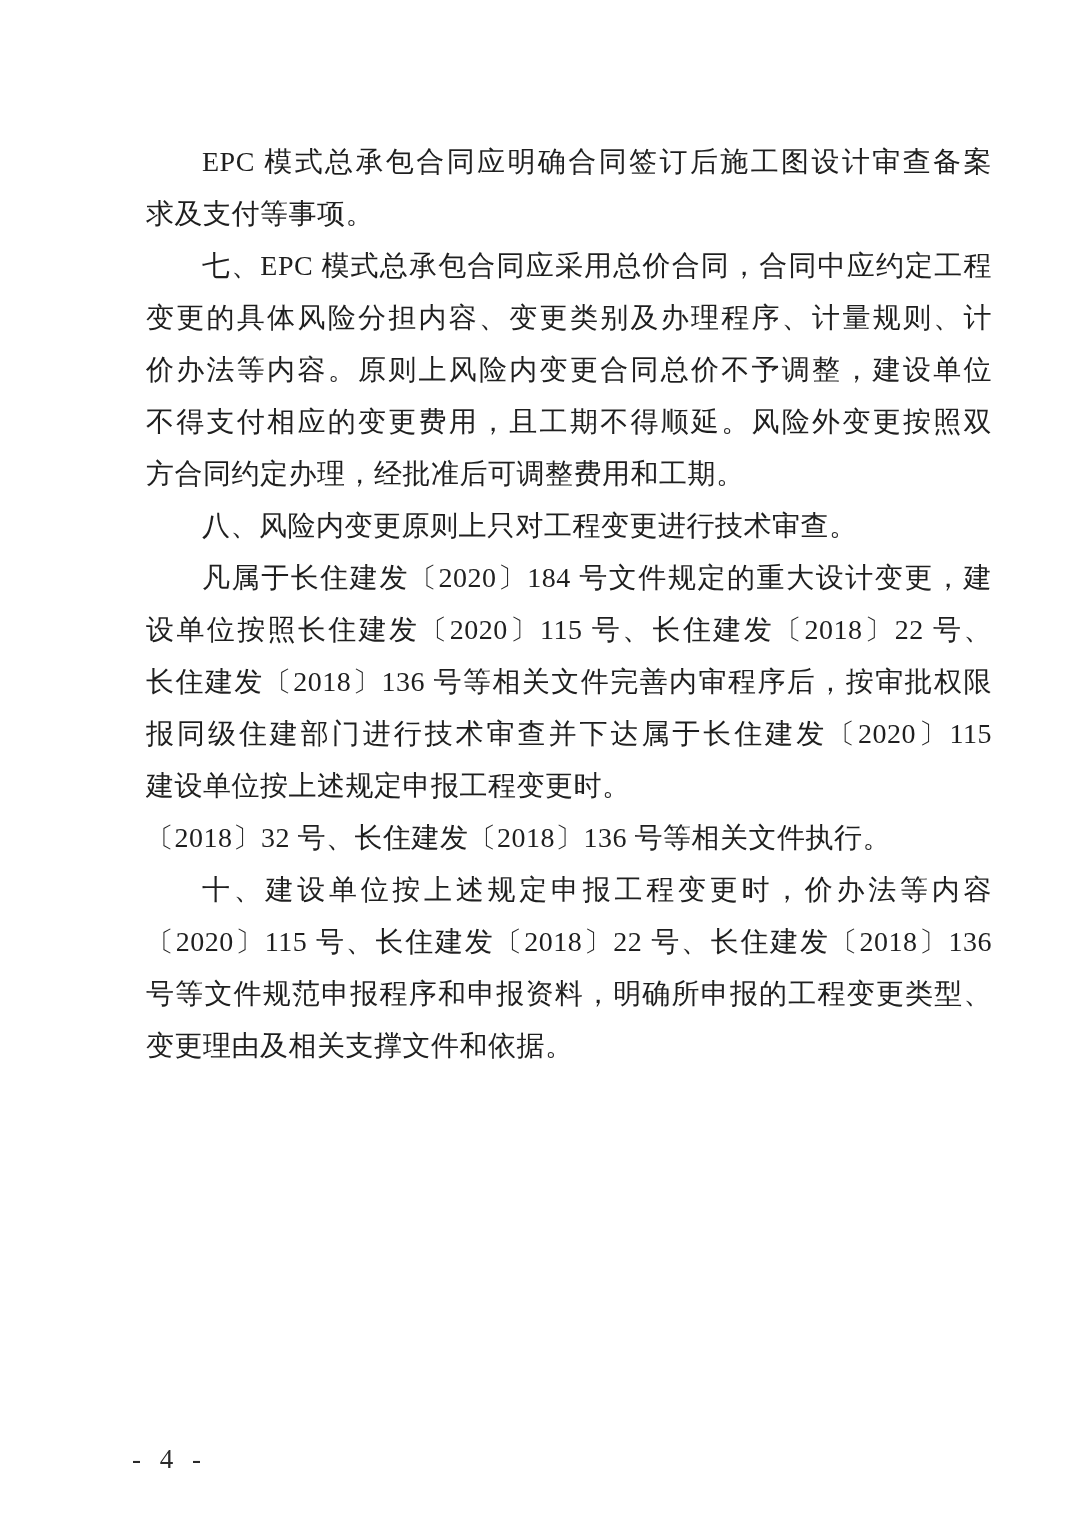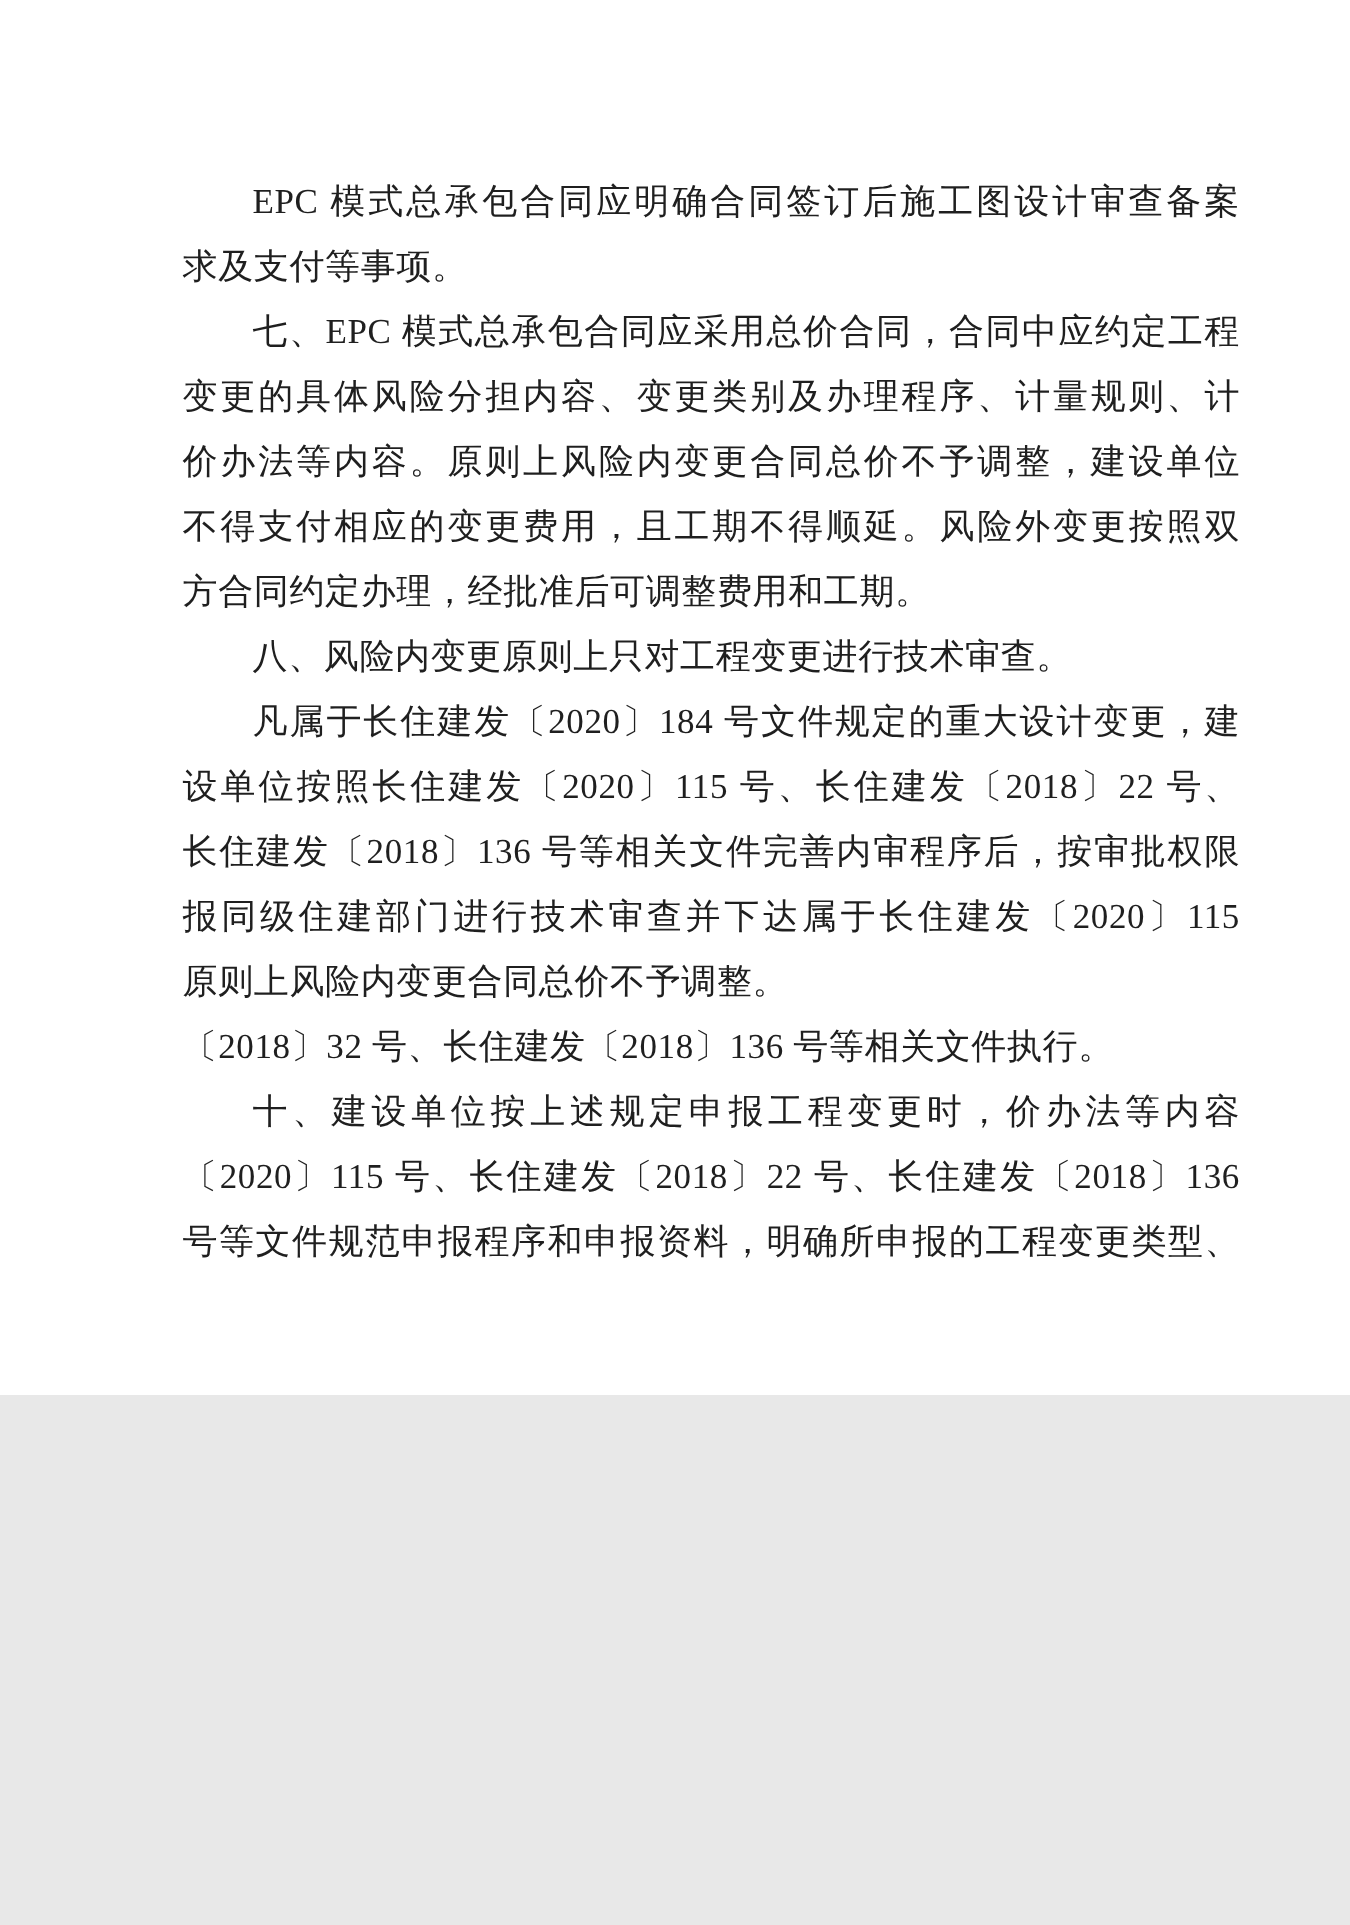--- a/index.html
+++ b/index.html
@@ -1,19 +1,19 @@
 <!DOCTYPE html>
 <html><head>
 <meta charset="utf-8">
 <style>
   html,body { margin:0; padding:0; background:#e8e8e8; }
   .page {
     position:relative;
     width:1080px;
-    height:1116px;
+    height:1540px;
     background:#ffffff;
     font-family:"Liberation Serif","DejaVu Serif",serif;
     overflow:hidden;
     box-sizing:border-box;
   }
   .text-block {
     position:absolute;
     left:146px;
     top:136px;
     width:846px;
@@ -64,31 +64,32 @@
 
     <div class="para">
       <span class="line first last">八、风险内变更原则上只对工程变更进行技术审查。</span>
     </div>
 
     <div class="para">
       <span class="line first">凡属于长住建发〔2020〕184 号文件规定的重大设计变更，建</span>
       <span class="line">设单位按照长住建发〔2020〕115 号、长住建发〔2018〕22 号、</span>
       <span class="line">长住建发〔2018〕136 号等相关文件完善内审程序后，按审批权限</span>
       <span class="line">报同级住建部门进行技术审查并下达属于长住建发〔2020〕115</span>
-      <span class="line last">原则上风险内变更合同总价不予调整。</span>
+      <span class="line last">建设单位按上述规定申报工程变更时。</span>
     </div>
 
 
     <div class="para">
       <span class="line last">〔2018〕32 号、长住建发〔2018〕136 号等相关文件执行。</span>
     </div>
 
     <div class="para">
       <span class="line first">十、建设单位按上述规定申报工程变更时，价办法等内容</span>
       <span class="line">〔2020〕115 号、长住建发〔2018〕22 号、长住建发〔2018〕136</span>
       <span class="line">号等文件规范申报程序和申报资料，明确所申报的工程变更类型、</span>
+      <span class="line last">变更理由及相关支撑文件和依据。</span>
     </div>
 
   </div>
 
   <div class="footer">- 4 -</div>
 
 </div>
 
 </body></html>

